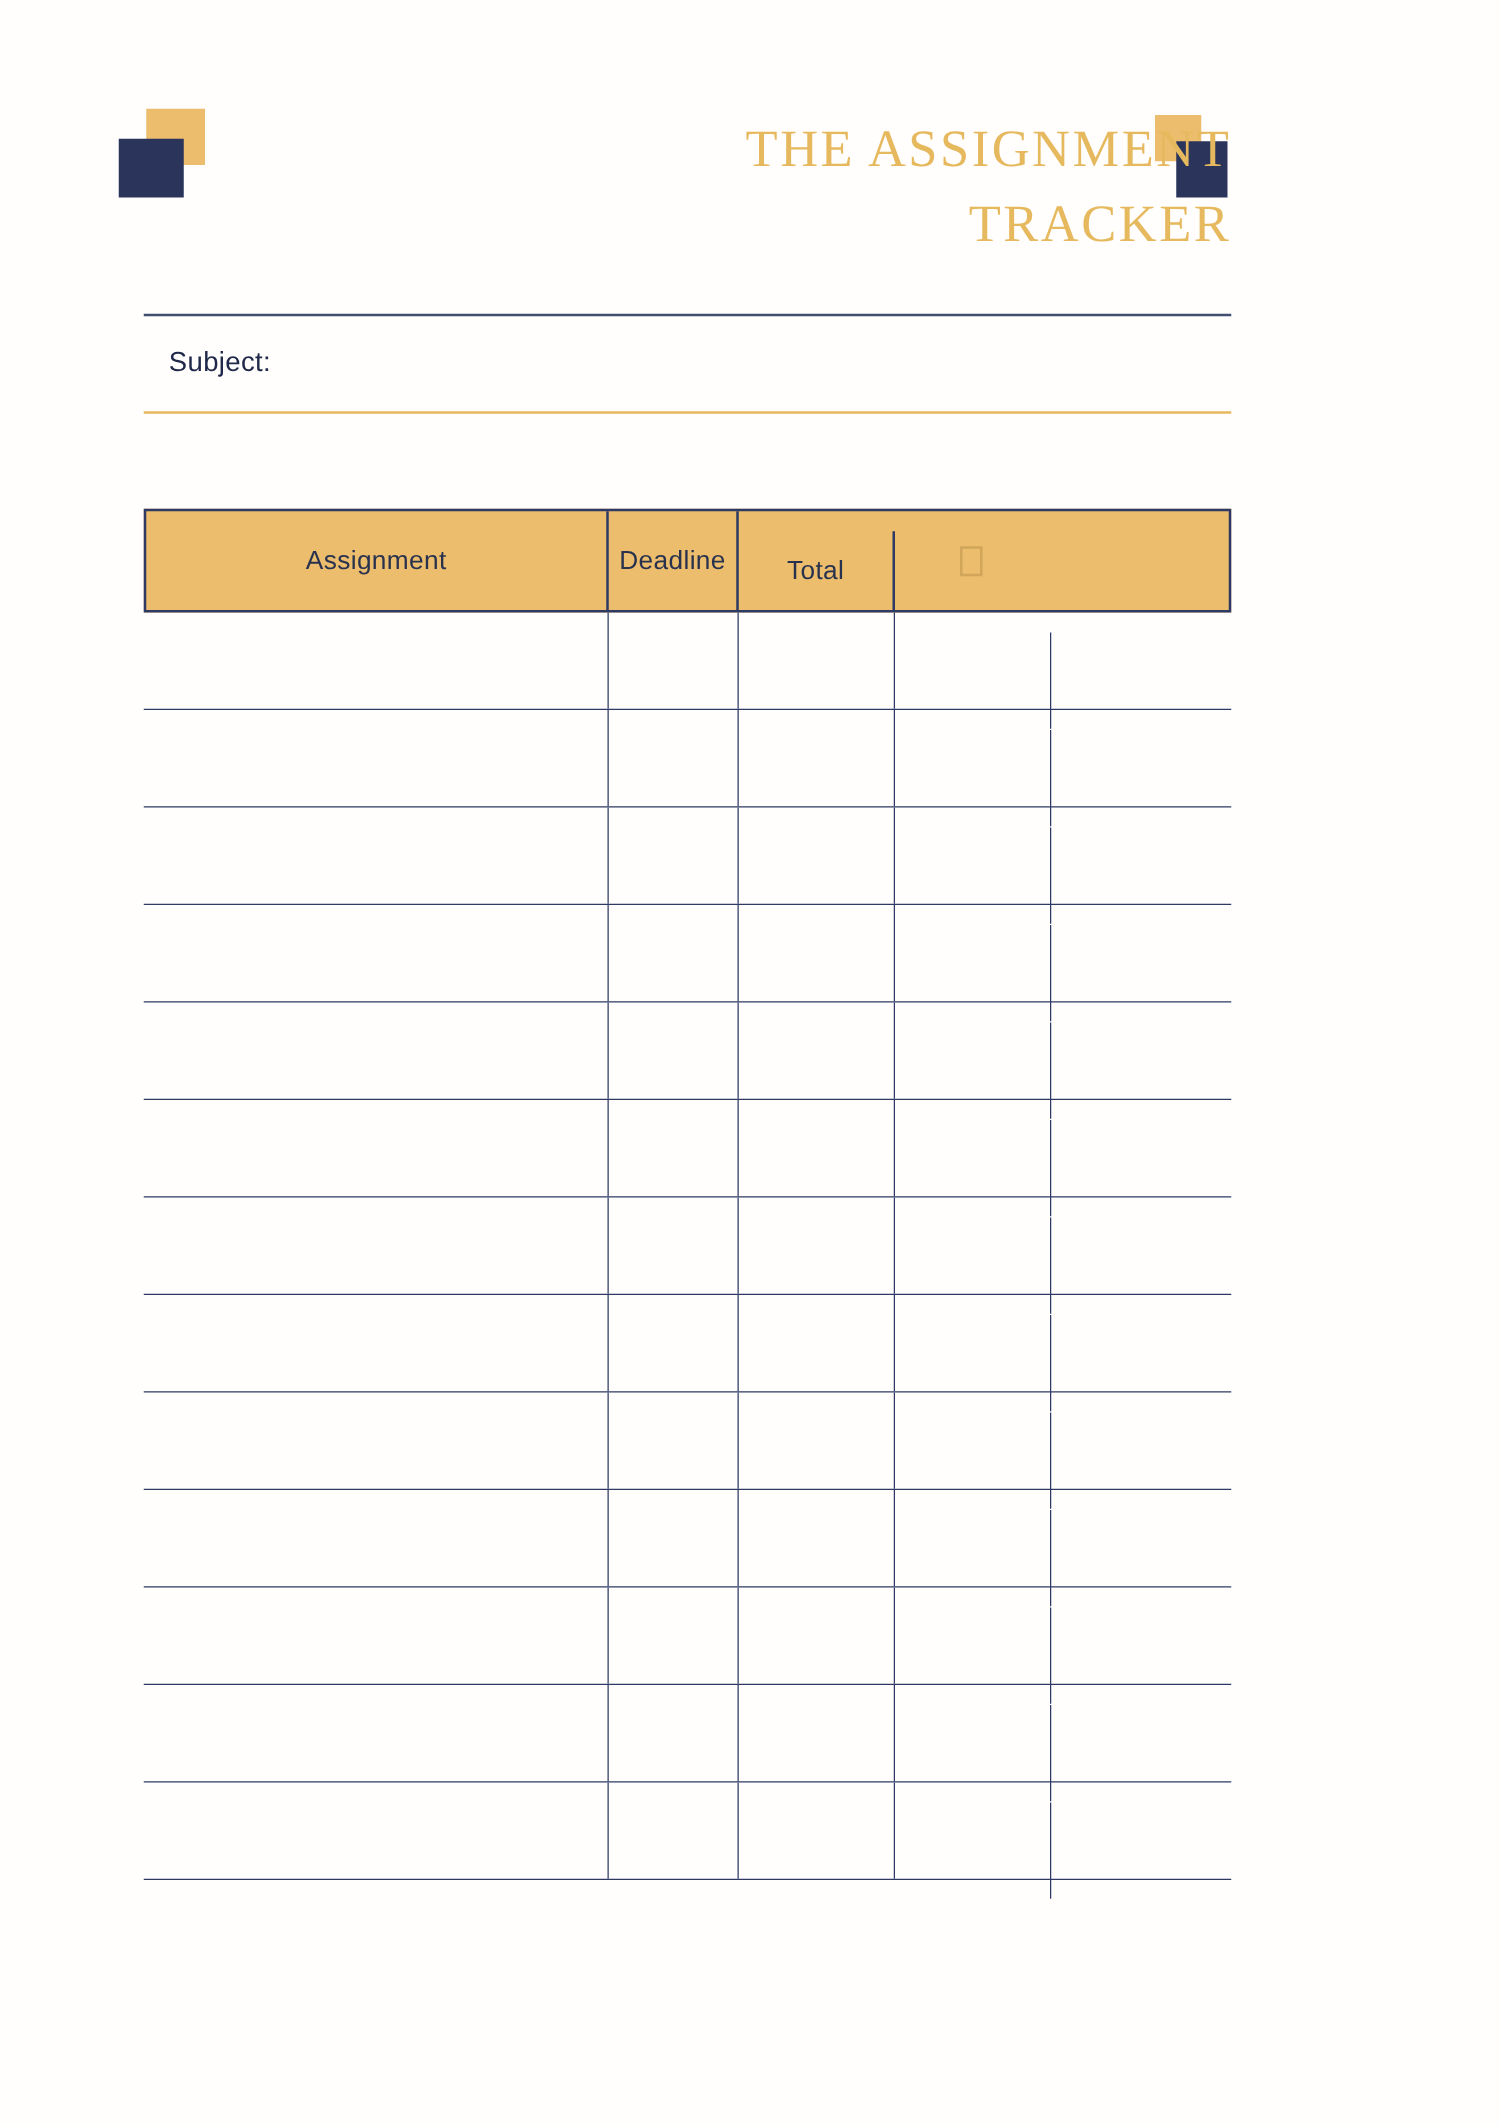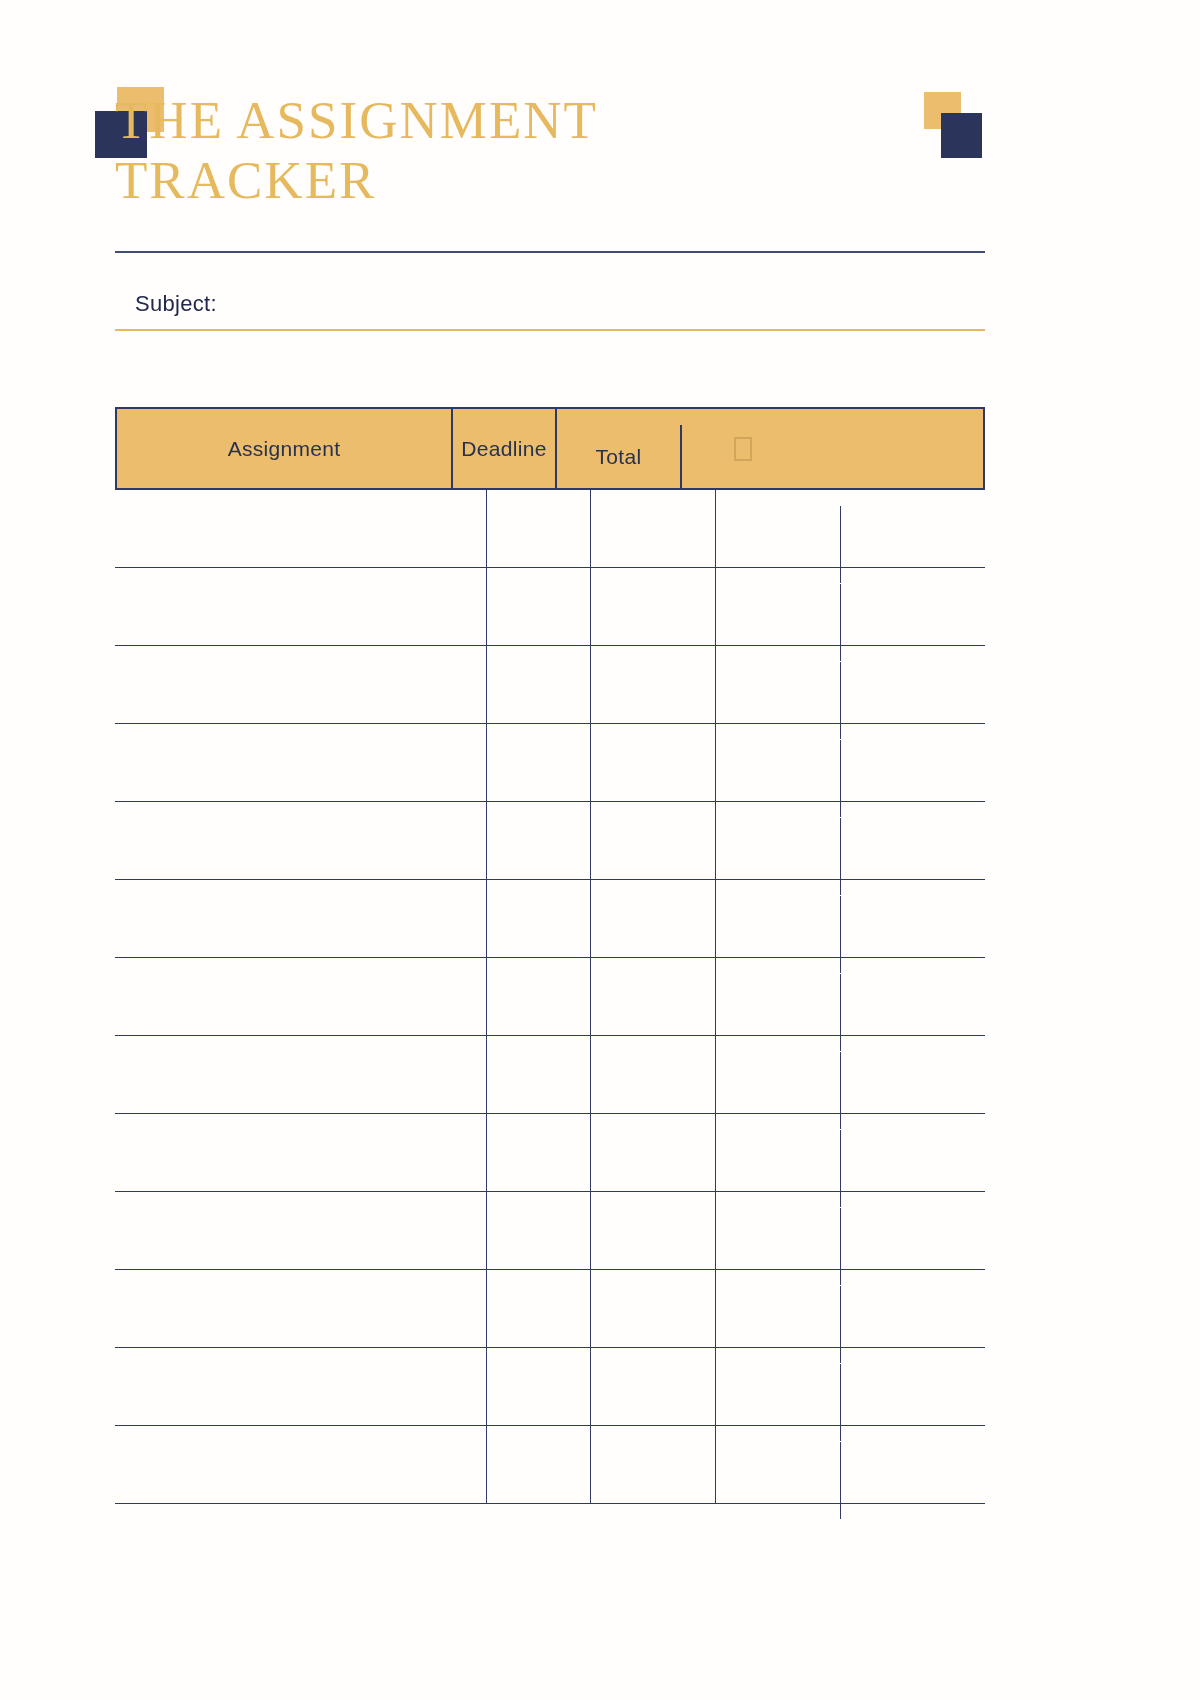--- a/index.html
+++ b/index.html
@@ -26,38 +26,38 @@
   .decor-left .sq-navy{ left:0; top:24px; width:52px; height:47px; background:var(--navy); }
   .decor-right{ left:924px; top:92px; width:58px; height:66px; }
   .decor-right .sq-gold{ left:0; top:0; width:37px; height:37px; background:var(--gold); }
   .decor-right .sq-navy{ left:17px; top:21px; width:41px; height:45px; background:var(--navy); }
 
   
   .title{
     position:absolute;
     left:115px; top:90px; width:870px;
     margin:0;
-    text-align:left;
+    text-align:right;
     font-family:"Liberation Serif", serif;
     font-weight:normal;
-    font-size:53px;
+    font-size:42px;
     line-height:60px;
     letter-spacing:2px;
     color:var(--title_gold);
   }
   .title .inner{ display:inline-block; max-width:560px; }
 
   
   .subject-section{ position:absolute; left:115px; top:251px; width:870px; }
   .rule{ position:absolute; left:0; width:870px; height:2px; }
   .rule-navy{ top:0; background:var(--line_navy); opacity:.9; }
   .rule-gold{ top:78px; background:var(--title_gold); }
   .subject-row{
     position:absolute; top:26px; left:20px; width:830px; height:40px;
-    display:flex; align-items:flex-end; 
+    display:flex; align-items:flex-start; 
   }
   .subject-label{
     font-size:22px; color:#20294A; letter-spacing:.3px;
   }
   .subject-value{ flex:1; height:32px; font-size:22px; color:#20294A; }
 
   
   .tracker-table{ position:absolute; left:115px; top:407px; width:870px; }
   .thead{
     display:flex;
@@ -75,21 +75,21 @@
     letter-spacing:.3px;
   }
   .thead .th{ border-right:2px solid var(--line_navy); }
   .thead .th:last-child{ border-right:none; }
 
   .col0{ width:372px; }
   .col1{ width:104px; }
   .col2{ width:125px; }
   .col3{ width:125px;margin-top:16px; }
   .col4{ width:125px; }
-  .thead .col0{ width:336px; } 
+  .thead .col0{ width:370px; } 
   .thead .col4{ width:121px; }
 
   .tbody{ width:870px; }
   .tr{
     display:flex;
     width:870px;
     height:78px;
     box-sizing:border-box;
     border-bottom:1.5px solid var(--line_navy);
   }

